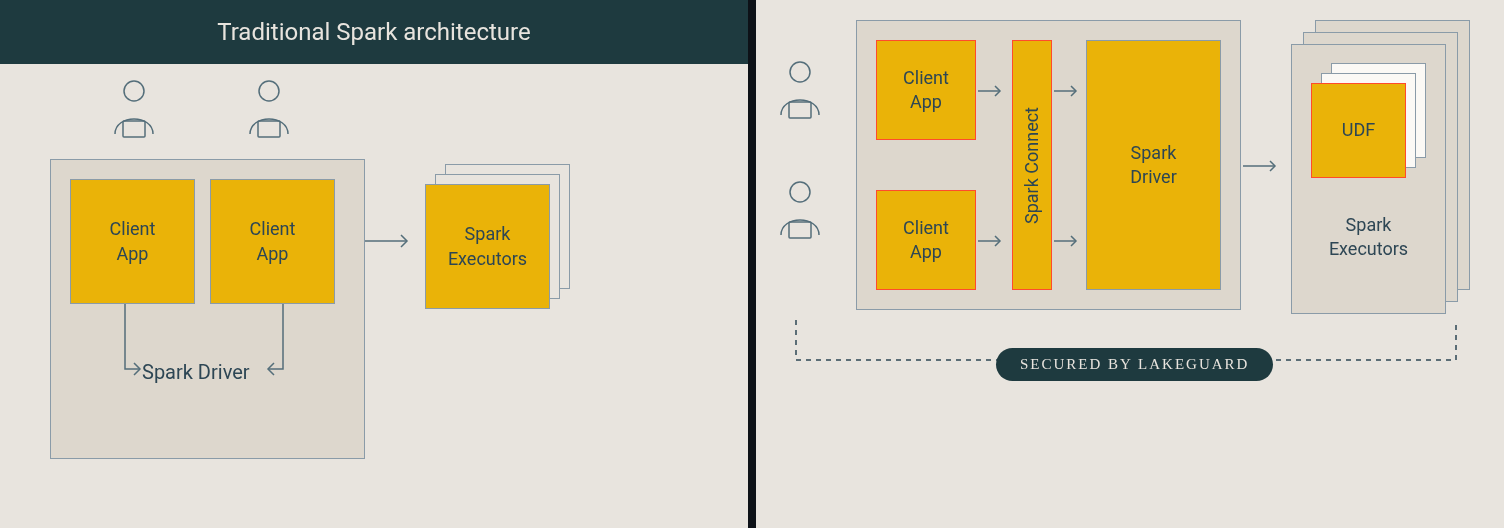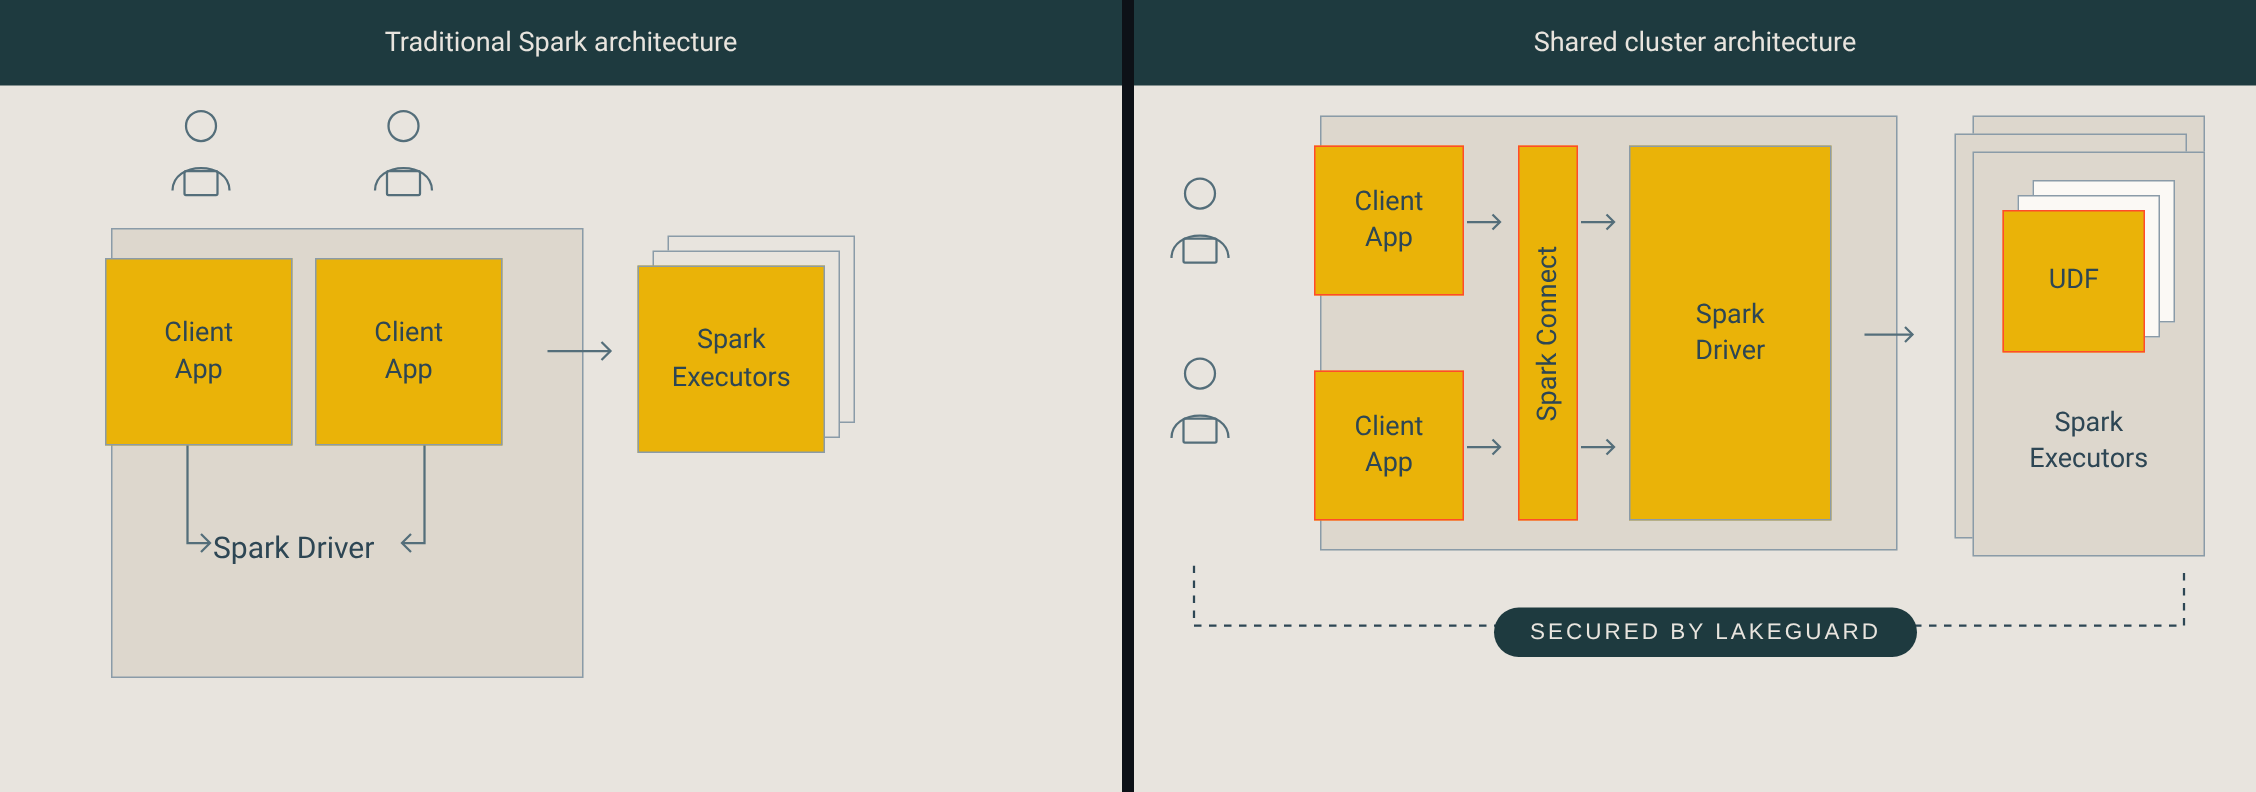--- a/index.html
+++ b/index.html
@@ -20,21 +20,21 @@
     .panel-right { }
     .divider {
       width: 8px;
       background: #0d1117;
     }
     .header {
       background: #1e3a3f;
       color: #e8e4de;
       padding: 18px 0;
       text-align: center;
-      font-size: 18px;
+      font-size: 24px;
       font-weight: 400;
     }
     .content {
       flex: 1;
       position: relative;
       padding: 30px 40px;
     }
     
     .user-icon { position: absolute; }
     .user-icon svg { width: 58px; height: 70px; }
@@ -47,21 +47,20 @@
       align-items: center;
       justify-content: center;
       text-align: center;
       color: #2d4654;
       font-size: 18px;
       line-height: 1.35;
     }
     .box.container {
       background: #ddd7cd;
       border: 1px solid #8a9ba8;
-      margin-left: 24px;
     }
     .box.red { border: 1.5px solid #ff4b2b; }
     
     .stack {
       position: absolute;
     }
     .stack-layer {
       position: absolute;
       background: #e8e4de;
       border: 1px solid #8a9ba8;
@@ -73,21 +72,21 @@
     .arrow svg { display: block; overflow: visible; }
     .label-text {
       position: absolute;
       color: #2d4654;
       font-size: 20px;
     }
     .badge {
       position: absolute;
       background: #1e3a3f;
       color: #e8e4de;
-      font-family: Liberation Sans, sans-serif;
+      font-family: Liberation Serif, serif;
       letter-spacing: 2px;
       font-size: 15px;
       padding: 8px 24px;
       border-radius: 20px;
     }
     .dashed-line {
       position: absolute;
     }
     .spark-connect-text {
       writing-mode: vertical-rl;
@@ -163,21 +162,20 @@
       <div class="box" style="left:0px; top:20px; width:125px; height:125px; white-space:pre-line;">Spark
 Executors</div>
     </div>
 
   </div>
 </div>
 
 <div class="divider"></div>
 
 <div class="panel panel-right">
-  <div class="header">Shared cluster architecture</div>
   <div class="content">
 
     <div class="user-icon" style="left:15px; top:60px;">
       <svg viewBox="0 0 58 70">
           <g fill="none" stroke="#546e7a" stroke-width="1.5">
             <circle cx="29" cy="12" r="10"></circle>
             <path d="M10 55 C10 35 48 35 48 55"></path>
             <rect x="18" y="42" width="22" height="16" rx="1"></rect>
           </g>
         </svg>

